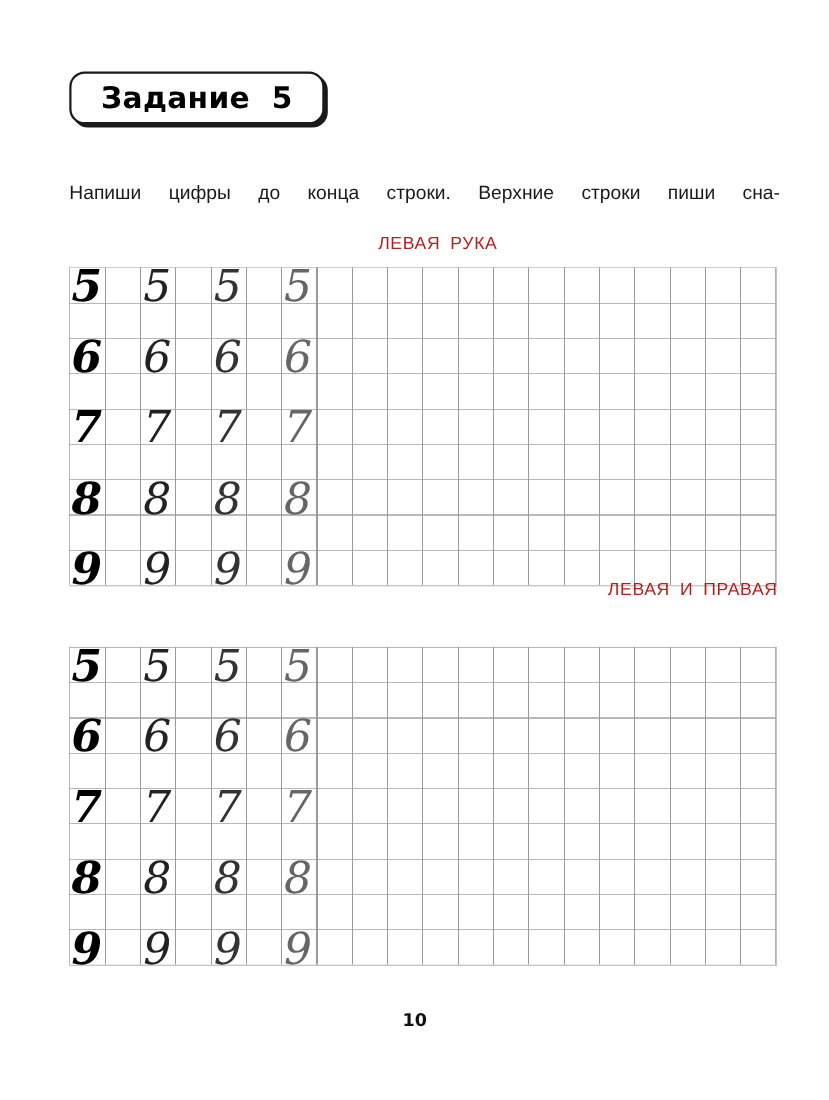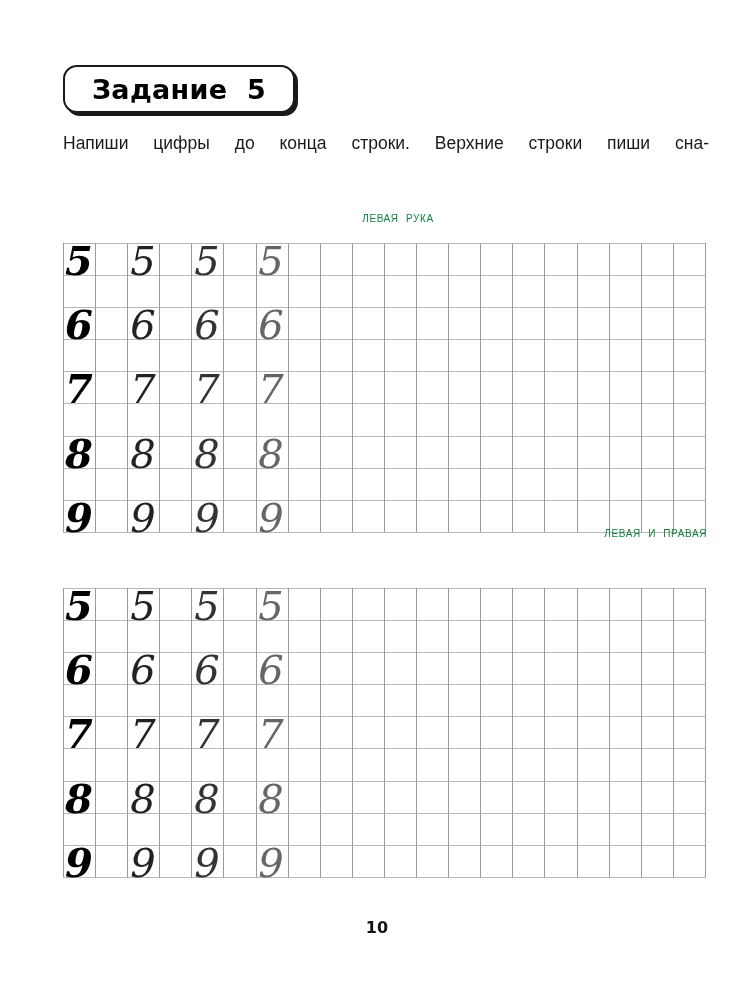--- a/index.html
+++ b/index.html
@@ -12,25 +12,25 @@
       box-sizing: border-box;
       display: flex; align-items: center; justify-content: center;
     }
     .task-title { font-family: "DejaVu Sans", sans-serif; font-weight: bold; font-size: 27px; letter-spacing: 0.3px; word-spacing: 10px; color: #000000; }
 
     .instructions {
       position: absolute; left: 63px; top: 130px; width: 646px;
       font-family: "Liberation Sans", sans-serif; font-size: 17.5px; line-height: 26px; color: #1a1a1a;
       text-align: justify; text-align-last: left; word-spacing: 3px;
     }
-    .instructions span { display: block; }
+    .instructions span { display: block; margin-top: 32px; }
     .instructions .jl { text-align: justify; text-align-last: justify; }
 
     .grid-label {
-      position: absolute; font-family: "Liberation Sans", sans-serif; font-size: 10px; color: #15803d; letter-spacing: 0.6px; word-spacing: 4px;
+      position: absolute; font-family: "Liberation Sans", sans-serif; font-size: 16px; color: #b91c1c; letter-spacing: 0.6px; word-spacing: 4px;
     }
     .label-1 { left: 0; width: 754px; text-align: center; top: 213px; padding-left: 0; }
     .label-1 span { position: relative; left: 21px; }
     .label-2 { right: 47px; top: 528px; }
 
     .grid {
       position: absolute; left: 63px; width: 642px; height: 289px;
       background-image:
         repeating-linear-gradient(to right, #9a9a9a 0, #9a9a9a 1px, transparent 1px, transparent 32.1px),
         repeating-linear-gradient(to bottom, #b8b8b8 0, #b8b8b8 1px, transparent 1px, transparent 32.1px);

